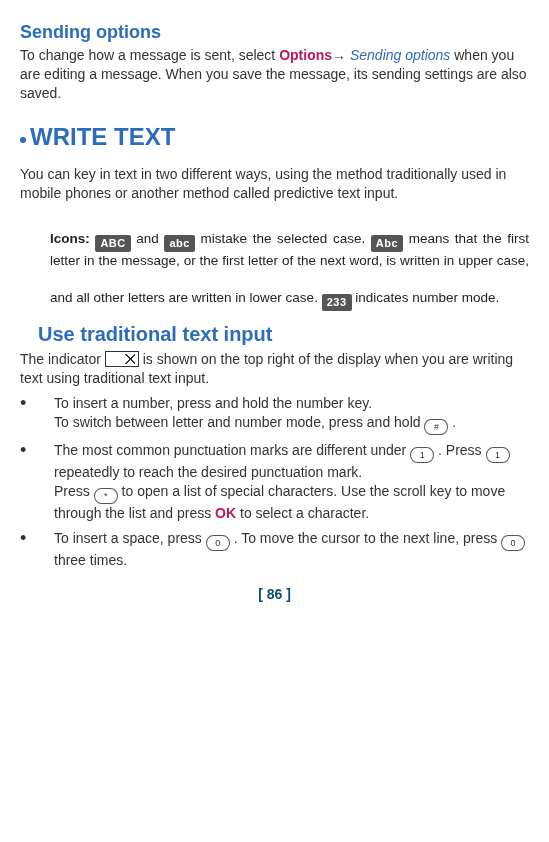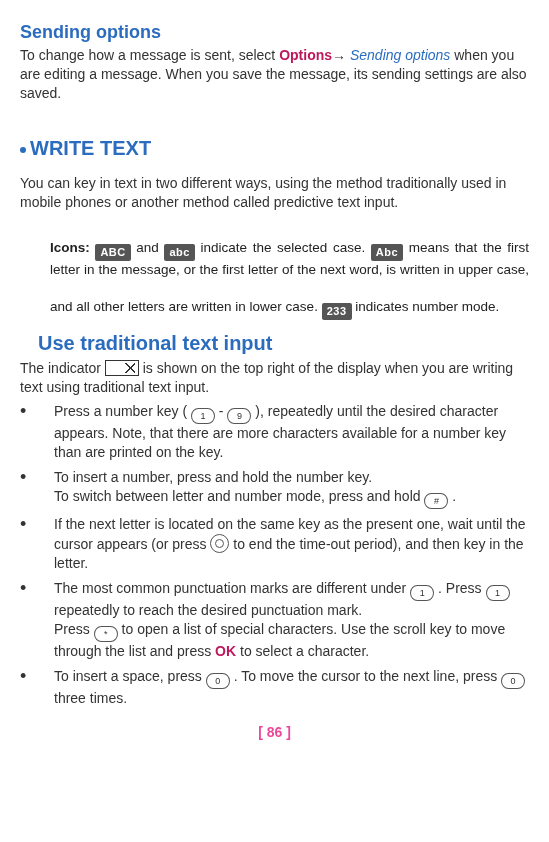--- a/index.html
+++ b/index.html
@@ -10,21 +10,21 @@
     color: #333;
     width: 509px;
     line-height: 1.35;
   }
   .heading-blue {
     color: #2b6cbf;
     font-weight: bold;
     font-family: "Trebuchet MS", Tahoma, sans-serif;
   }
   .h-sending { font-size: 18px; margin: 0 0 2px 0; }
-  .h-write { font-size: 20px; margin: 32px 0 12px 0; }
+  .h-write { font-size: 24px; margin: 18px 0 12px 0; }
   .h-use { font-size: 20px; margin: 10px 0 2px 18px; }
   .bold-blue { color: #be185d; font-weight: bold; }
   .italic-blue { color: #2b6cbf; font-style: italic; }
   .arrow { font-family: Arial, sans-serif; }
   .p { margin: 0 0 6px 0; }
   .indent-block {
     margin: 8px 0 8px 30px;
     text-align: justify;
     font-size: 13.5px;
     color: #222;
@@ -114,21 +114,21 @@
   .icon-pencil::after{
     content: "";
     position: absolute;
     right: 3px; top: 2px;
     width: 10px; height: 10px;
     background: linear-gradient(135deg, transparent 45%, #333 46%, #333 55%, transparent 56%),
                 linear-gradient(45deg, transparent 45%, #333 46%, #333 55%, transparent 56%);
   }
   .page-num {
     text-align: center;
-    color: #ec4899;
+    color: #0c4a6e;
     font-weight: bold;
     font-family: "Trebuchet MS", sans-serif;
     margin-top: 16px;
     font-size: 14px;
   }
   .bullet-dot {
     display: inline-block;
     vertical-align: 2px;
     width: 6px; height: 6px;
     background: #2b6cbf;
@@ -151,47 +151,41 @@
   <span class="bullet-dot"></span><span>WRITE TEXT</span>
 </p>
 
 <p class="p">You can key in text in two different ways, using the method traditionally used in mobile phones or another method called predictive text input.</p>
 
 <div class="indent-block">
   <b>Icons:</b>
   <span class="icon-box ic">ABC</span>
   <span> and </span>
   <span class="icon-box ic">abc</span>
-  <span> indicate the selected case. </span>
+  <span> mistake the selected case. </span>
   <span class="icon-box ic">Abc</span>
   <span> means that the first letter in the message, or the first letter of the next word, is written in upper case, and all other letters are written in lower case. </span>
   <span class="icon-box ic">233</span>
   <span> indicates number mode.</span>
 </div>
 
 <p class="heading-blue h-use">Use traditional text input</p>
 
 <p class="p">
   <span>The indicator </span>
   <span class="icon-pencil"></span>
   <span> is shown on the top right of the display when you are writing text using traditional text input.</span>
 </p>
 
 <ul class="bullets">
   <li>
-    <span>Press a number key ( </span><span class="key">1</span><span> - </span><span class="key">9</span><span> ), repeatedly until the desired character appears. Note, that there are more characters available for a number key than are printed on the key.</span>
-  </li>
-  <li>
     <span class="sub">To insert a number, press and hold the number key.</span>
     <span class="sub">
       <span>To switch between letter and number mode, press and hold </span><span class="key">#</span><span> .</span>
     </span>
-  </li>
-  <li>
-    <span>If the next letter is located on the same key as the present one, wait until the cursor appears (or press </span><span class="scroll-key"></span><span> to end the time-out period), and then key in the letter.</span>
   </li>
   <li>
     <span class="sub">
       <span>The most common punctuation marks are different under </span><span class="key">1</span><span> . Press </span><span class="key">1</span><span> repeatedly to reach the desired punctuation mark.</span>
     </span>
     <span class="sub">
       <span>Press </span><span class="key">*</span><span> to open a list of special characters. Use the scroll key to move through the list and press </span><span class="bold-blue">OK</span><span> to select a character.</span>
     </span>
   </li>
   <li>

